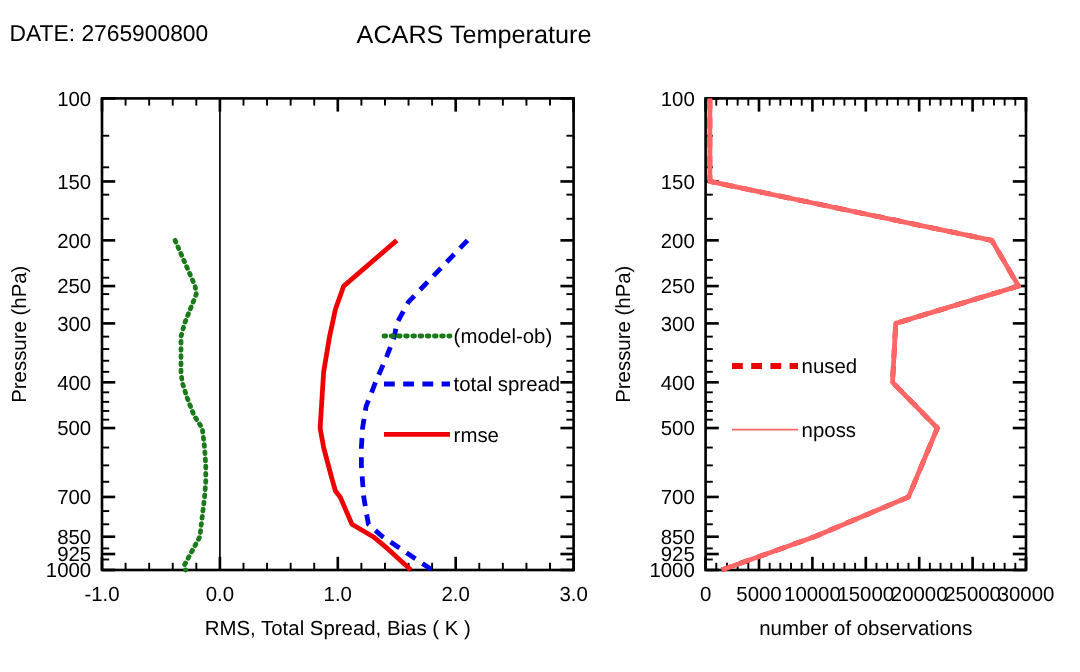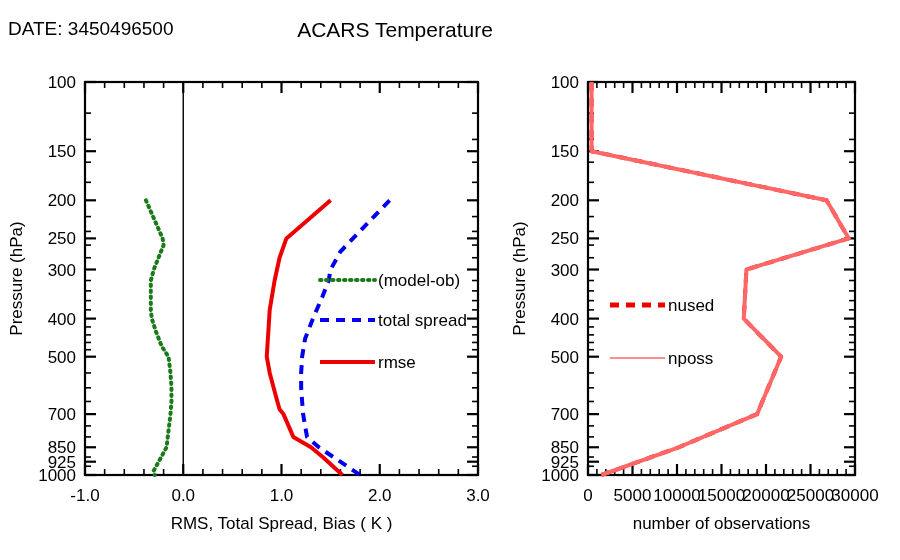--- a/index.html
+++ b/index.html
@@ -38,21 +38,21 @@
   text { font-family: "Liberation Sans", sans-serif; fill: #000000; }
   .tick-lbl { font-size: 17px; }
   .axis-title { font-size: 17px; }
   .legend-lbl { font-size: 17px; }
 </style>
 </head>
 <body>
 
 <div id="root">
 
-  <div class="abs date-label">DATE: 3450496500</div>
+  <div class="abs date-label">DATE: 2765900800</div>
   <div class="abs main-title"><span class="title-shift">ACARS Temperature</span></div>
 
   <svg class="abs" id="plot" width="900" height="560" style="left:0;top:0">
       <rect x="85" y="82" width="393" height="393" fill="none" stroke="#000000" stroke-width="2.2"></rect>
       <line x1="85" y1="82" x2="96" y2="82" stroke="#000000" stroke-width="2.2"></line>
       <line x1="478" y1="82" x2="467" y2="82" stroke="#000000" stroke-width="2.2"></line>
       <text x="76" y="88" text-anchor="end" class="tick-lbl">100</text>
       <line x1="85" y1="151.20386480888277" x2="96" y2="151.20386480888277" stroke="#000000" stroke-width="2.2"></line>
       <line x1="478" y1="151.20386480888277" x2="467" y2="151.20386480888277" stroke="#000000" stroke-width="2.2"></line>
       <text x="76" y="157.20386480888277" text-anchor="end" class="tick-lbl">150</text>

